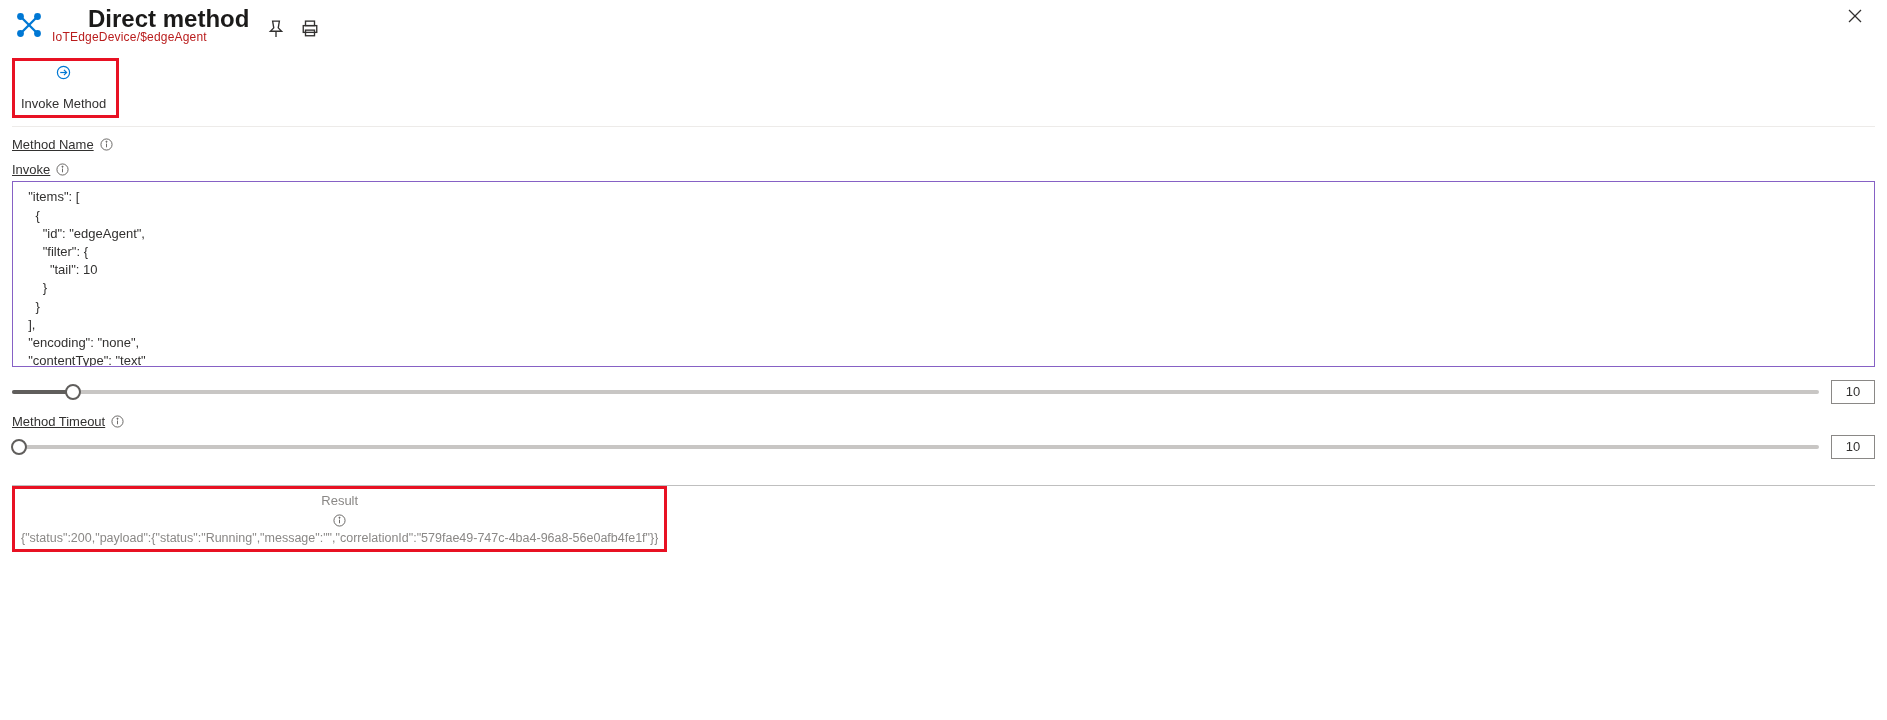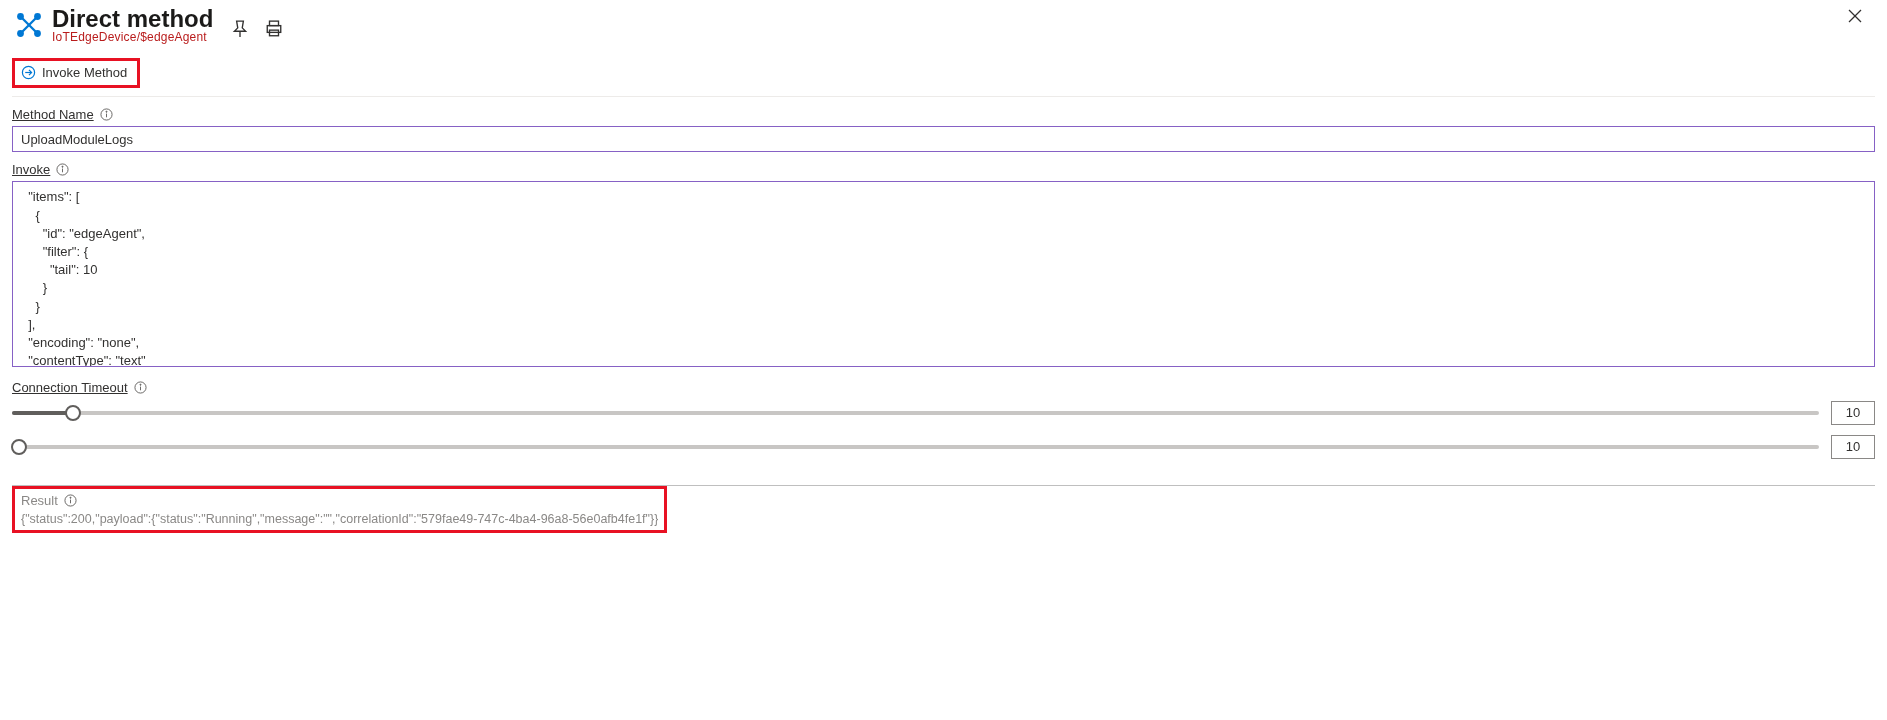--- a/index.html
+++ b/index.html
@@ -26,20 +26,21 @@
     margin-right: 6px;
     flex-shrink: 0;
     color: #0078d4;
   }
   .header-titles { display: flex; flex-direction: column; }
   .header-title {
     font-size: 24px;
     font-weight: 600;
     line-height: 1.1;
     color: #1b1a19;
+    margin-left: 36px;
   }
   .header-subtitle {
     font-size: 12px;
     color: #b91c1c;
     margin-top: -2px;
     letter-spacing: 0.2px;
   }
   .header-actions {
     display: flex;
     align-items: center;
@@ -63,25 +64,26 @@
 
   
   .toolbar {
     display: flex;
     align-items: center;
     padding: 14px 0 8px 0;
   }
   .invoke-btn {
     display: inline-flex;
     align-items: center;
-    gap: 6px;
+    gap: 16px;
     color: #323130;
     cursor: pointer;
     font-size: 13px;
     padding: 2px 4px;
+    flex-direction: column;
   }
   .invoke-icon {
     width: 15px; height: 15px;
     color: #0078d4;
   }
   .highlight-red {
     border: 3px solid #e81123;
     padding: 2px 6px 2px 2px;
   }
   hr.sep {
@@ -188,20 +190,21 @@
     padding: 6px 8px 10px 8px;
     margin-top: 0;
   }
   .result-label {
     display: flex;
     align-items: center;
     gap: 6px;
     font-size: 13px;
     color: #8a8886;
     margin-bottom: 4px;
+    flex-direction: column;
   }
   .result-text {
     font-size: 12.5px;
     color: #8a8886;
     white-space: nowrap;
     overflow: hidden;
   }
   .result-highlight {
     border: 3px solid #e81123;
     padding: 4px 6px;
@@ -274,21 +277,20 @@
     <div class="field-label">
       <span>Method Name</span>
       <span class="info-icon">
         <svg viewBox="0 0 14 14" fill="none" stroke="currentColor" stroke-width="1">
           <circle cx="7" cy="7" r="6"></circle>
             <line x1="7" y1="6" x2="7" y2="10"></line>
             <circle cx="7" cy="4" r="0.6" fill="currentColor"></circle>
         </svg>
       </span>
     </div>
-    <input class="text-input" value="UploadModuleLogs" style="">
   </div>
 
   
   <div class="field">
     <div class="field-label">
       <span>Invoke</span>
       <span class="info-icon">
         <svg viewBox="0 0 14 14" fill="none" stroke="currentColor" stroke-width="1">
           <circle cx="7" cy="7" r="6"></circle>
             <line x1="7" y1="6" x2="7" y2="10"></line>
@@ -303,43 +305,43 @@
         "tail": 10
       }
     }
   ],
   "encoding": "none",
   "contentType": "text"</textarea>
   </div>
 
   
   <div class="field">
-    <div class="field-label">
-      <span>Connection Timeout</span>
-      <span class="info-icon">
-        <svg viewBox="0 0 14 14" fill="none" stroke="currentColor" stroke-width="1">
-          <circle cx="7" cy="7" r="6"></circle>
-            <line x1="7" y1="6" x2="7" y2="10"></line>
-            <circle cx="7" cy="4" r="0.6" fill="currentColor"></circle>
-        </svg>
-      </span>
-    </div>
     <div class="slider-row">
       <div class="slider-track">
         <div class="track-line">
             <div class="track-fill" style="width:3.4%"></div>
           </div>
         <div class="slider-thumb" style="left:3.4%"></div>
       </div>
       <div class="slider-value">10</div>
     </div>
   </div>
 
   
   <div class="field">
+    <div class="field-label">
+      <span>Method Timeout</span>
+      <span class="info-icon">
+        <svg viewBox="0 0 14 14" fill="none" stroke="currentColor" stroke-width="1">
+          <circle cx="7" cy="7" r="6"></circle>
+            <line x1="7" y1="6" x2="7" y2="10"></line>
+            <circle cx="7" cy="4" r="0.6" fill="currentColor"></circle>
+        </svg>
+      </span>
+    </div>
     <div class="slider-row">
       <div class="slider-track">
         <div class="track-line">
             <div class="track-fill" style="width:0.4%"></div>
           </div>
         <div class="slider-thumb" style="left:0.4%"></div>
       </div>
       <div class="slider-value">10</div>
     </div>
   </div>

